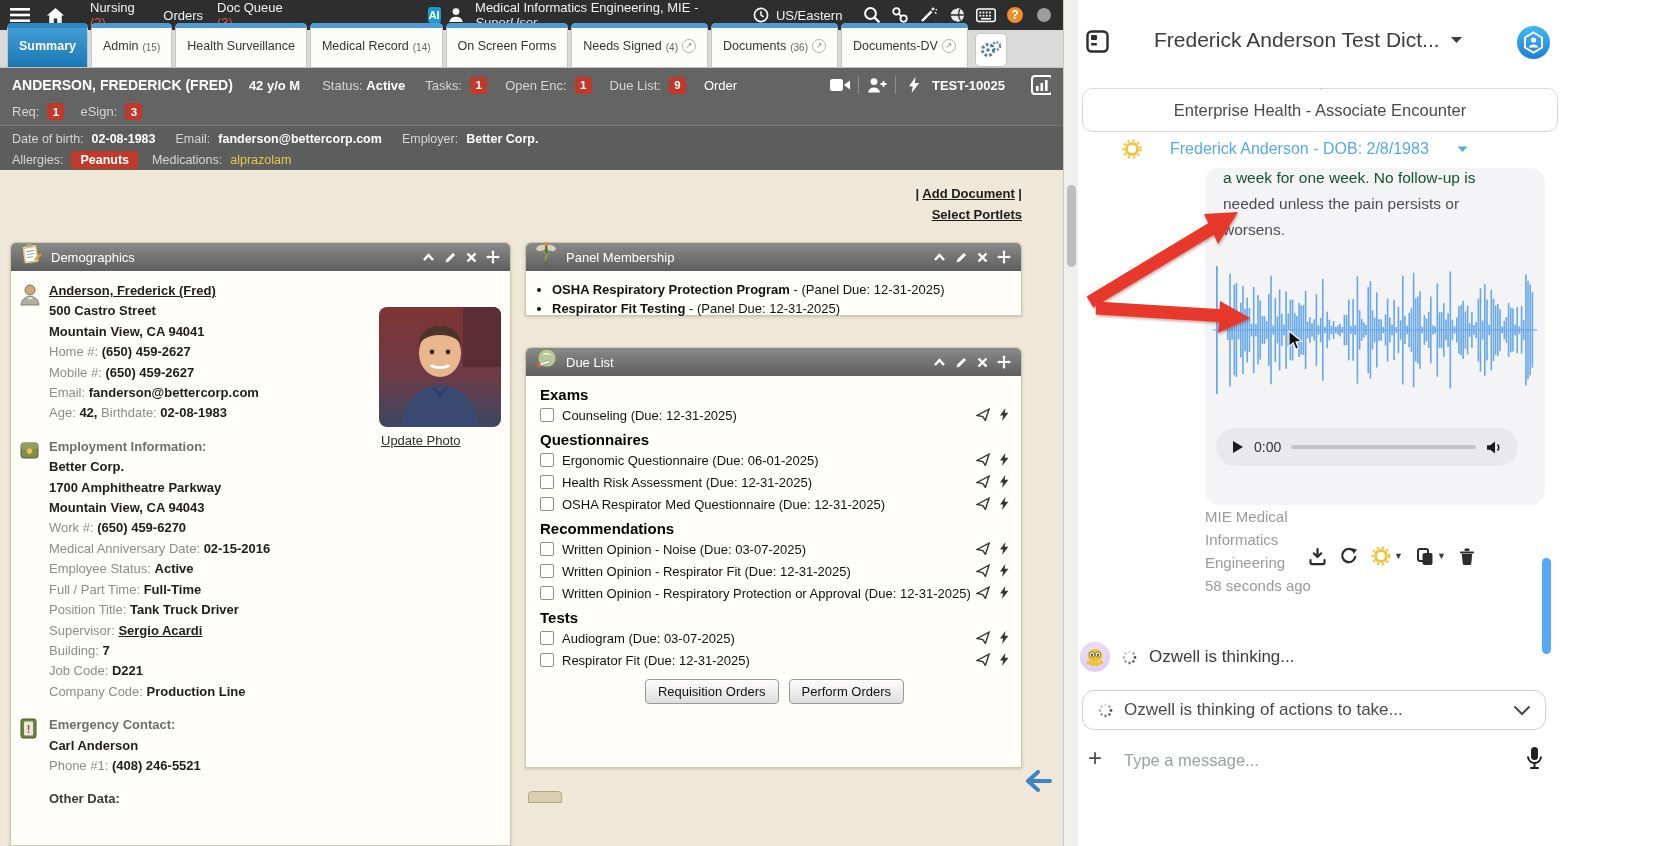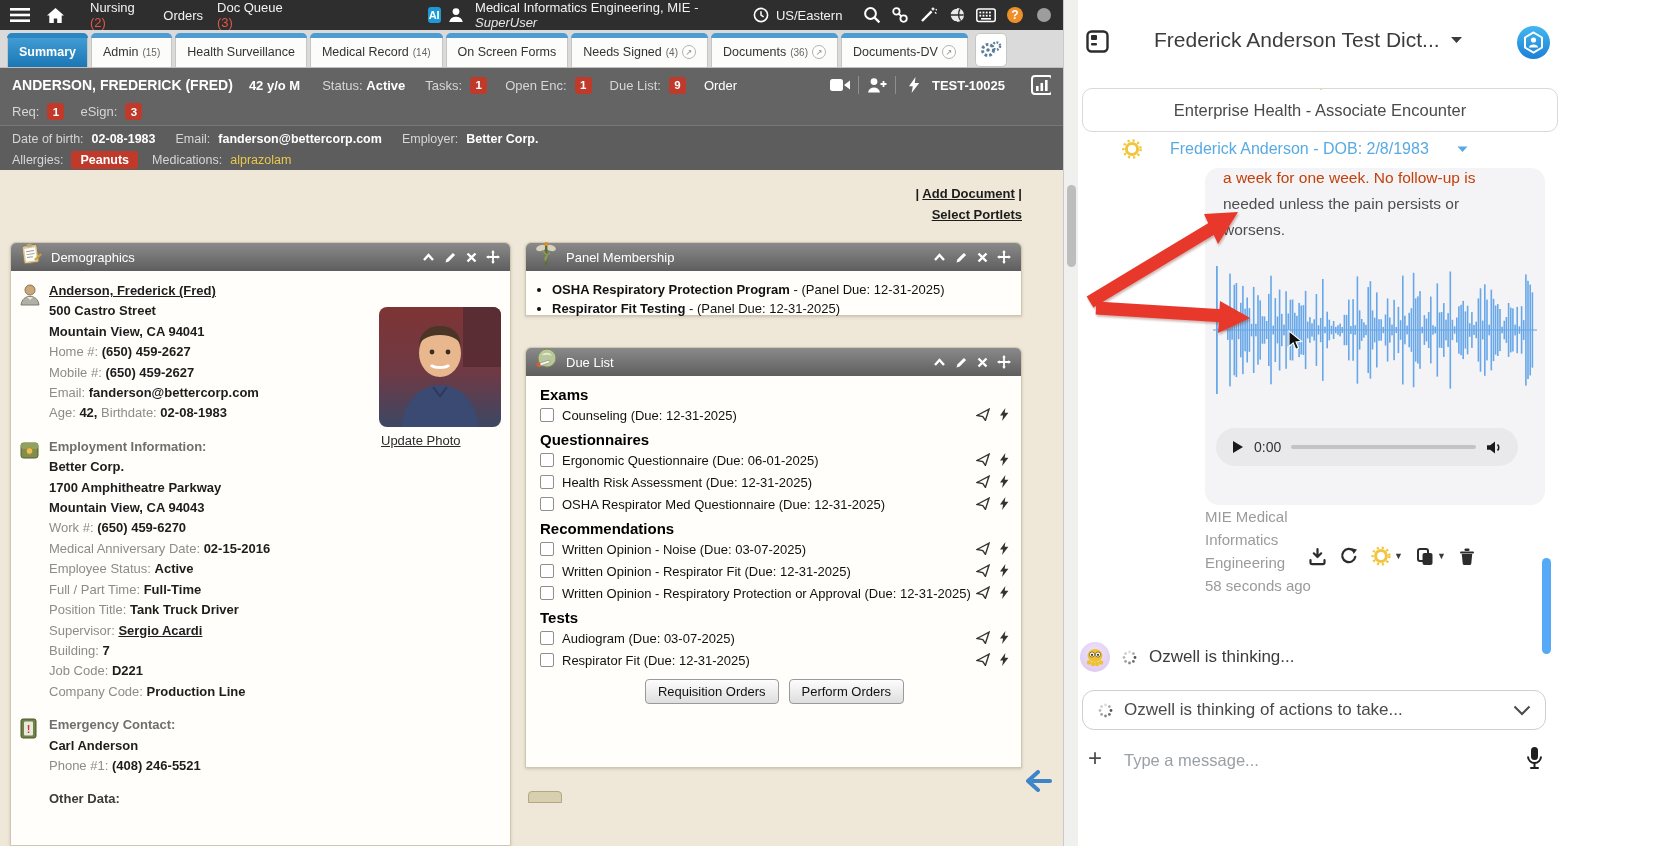--- a/index.html
+++ b/index.html
@@ -16,21 +16,21 @@
   .topbar .navlink { color:#f2f2f2; margin-right:4px; cursor:pointer; }
   .topbar .cnt-red { color:#e0564a; }
   .aibadge { background:#1d9ad6; color:#fff; font-weight:bold; font-size:11px; border-radius:3px;
     padding:2px 1px; margin-left:118px; }
   .sep-grow { flex:1; }
   .tbicon { display:flex; align-items:center; justify-content:center; width:20px; height:20px; }
 
   
   .tabstrip { position:absolute; left:0; top:30px; width:1063px; height:38px; background:#dadada;
     border-bottom:1px solid #bfbfbf; display:flex; align-items:flex-end; padding-left:7px; gap:3px; }
-  .tab { position:relative; height:34px; display:flex; padding:11px 11px;
+  .tab { position:relative; height:44px; display:flex; align-items:center; padding:0 11px;
     background:#fcfcfb; border:1px solid #c6c6c2; border-bottom:none; border-radius:5px 5px 0 0;
     font-size:12.5px; color:#333; white-space:nowrap; gap:4px; }
   .tab::before { content:""; position:absolute; top:-1px; left:-1px; right:-1px; height:5px;
     background:#4e9dd2; border-radius:5px 5px 0 0; }
   .tab.active { background:linear-gradient(#46a1d8,#1b77b4); color:#fff; font-weight:bold; }
   .tab.active::before { background:#2b86c2; }
   .tab .cnt { font-size:10px; color:#666; position:relative; top:2px; }
   .pop { width:14px; height:14px; border:1px solid #b3b3b3; border-radius:50%; color:#8a8a8a;
     font-size:8px; display:flex; align-items:center; justify-content:center; background:#fff; }
   .gearbtn { width:32px; height:34px; background:#fff; border:1px solid #c6c6c2; border-radius:5px;
@@ -122,21 +122,21 @@
   .enc-card { position:absolute; left:4px; top:88px; width:476px; height:44px; background:#fff;
     border:1.5px solid #d9d9d9; border-radius:10px; display:flex; align-items:center; gap:11px;
     padding:0 16px; cursor:pointer;flex-direction:column; }
   .enc-card .txt { flex:1; font-size:16.5px; color:#4a4a4a; }
   .pat-row { position:absolute; left:16px; top:139px; display:flex; align-items:center; gap:28px;
     font-size:16px; color:#58aae4; cursor:pointer; }
 
   .bubble { position:absolute; left:127px; top:168px; width:340px; height:337px; background:#f4f4f6;
     border-radius:14px; overflow:hidden; }
   .transcript { padding:6px 18px 0; font-size:15.5px; color:#4e4e4e; line-height:26px; }
-  .transcript .clip { margin-top:-9px; color:#c2410c; }
+  .transcript .clip { margin-top:-9px; color:#14532d; }
   .wave { position:absolute; left:8px; top:92px; }
   .pill { position:absolute; left:11px; top:260px; width:302px; height:38px; background:#e9e9ec;
     border-radius:19px; display:flex; align-items:center; gap:10px; padding:0 16px; }
   .pill .time { font-size:14px; color:#333; }
   .pill .track { flex:1; height:4px; background:#c3c3c7; border-radius:2px; cursor:pointer; }
 
   .meta { position:absolute; left:127px; top:505px; width:108px; font-size:15px; color:#9b9b9b;
     line-height:23px; }
   .msg-icons { position:absolute; left:230px; top:546px; display:flex; align-items:center; gap:13px; }
   .msg-icons .ic { display:flex; align-items:center; cursor:pointer; gap:3px; }

